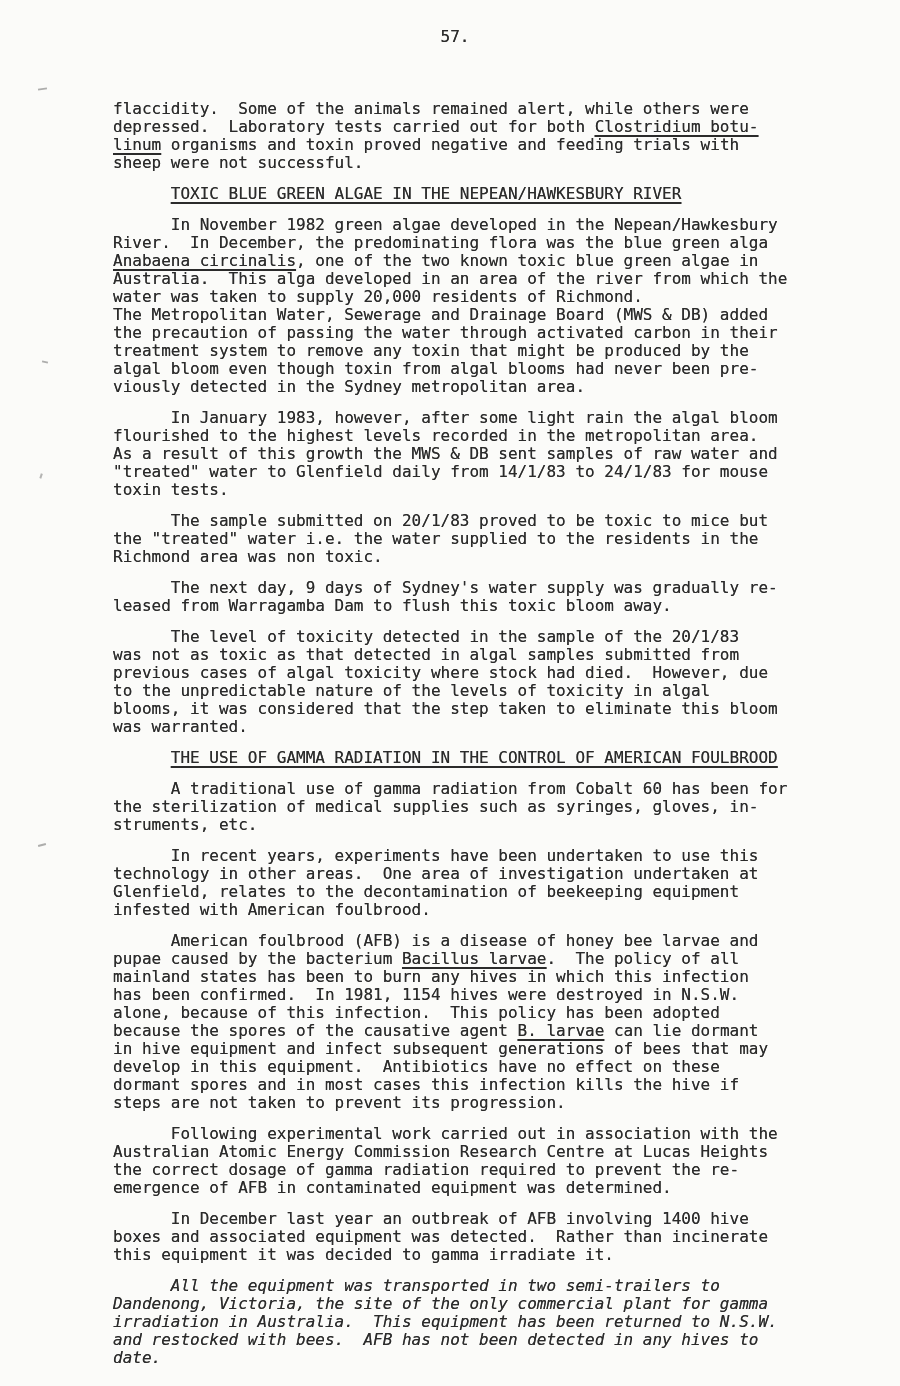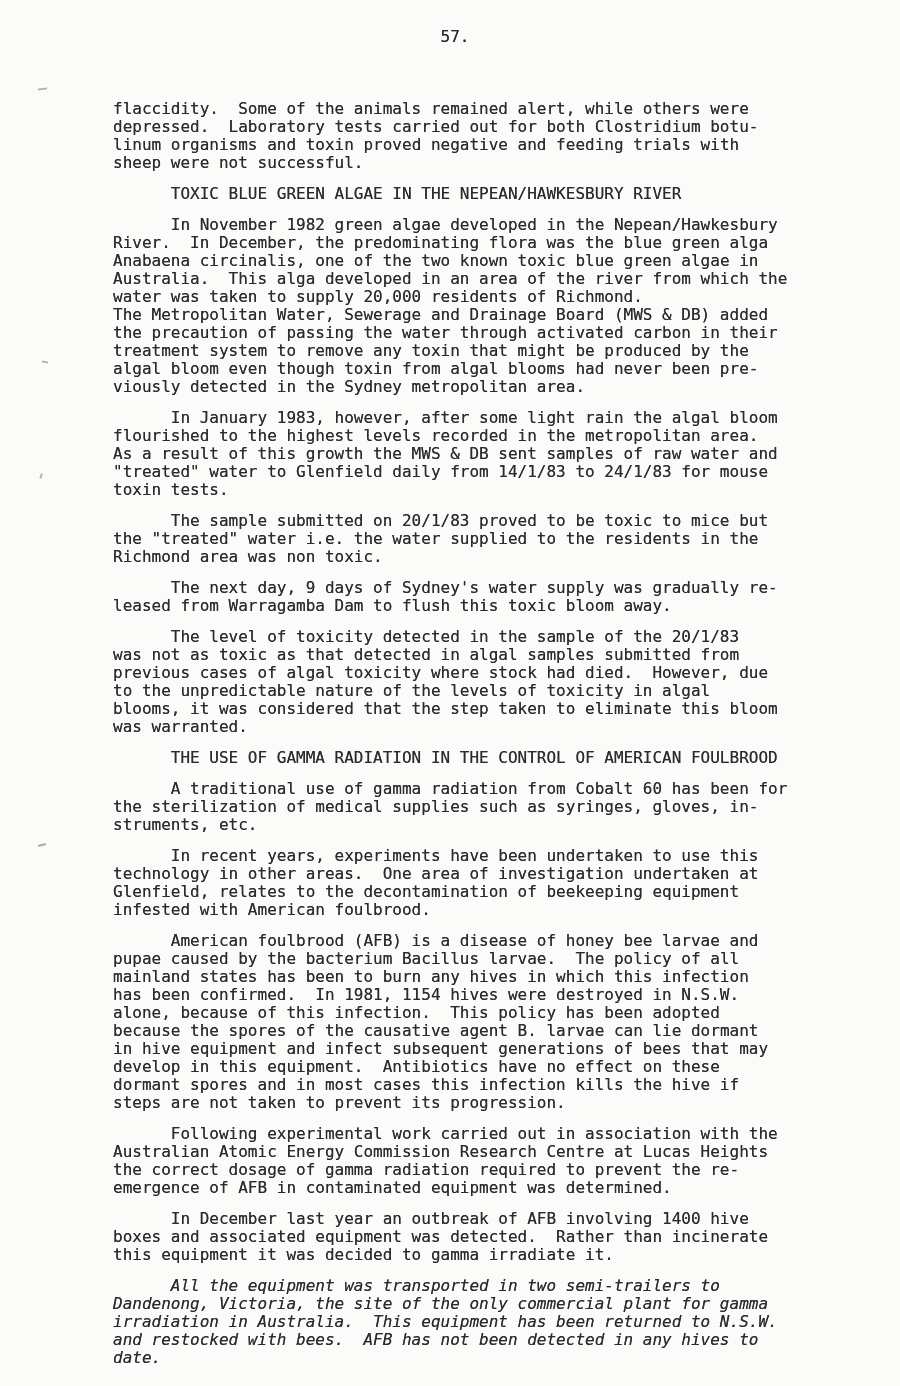--- a/index.html
+++ b/index.html
@@ -37,20 +37,21 @@
     width: 700px;
     white-space: pre;
     margin-left: 8px;
   }
   .block {
     margin: 0 0 13px 0;
   }
   .block:last-child { margin-bottom: 0; font-style: italic; }
   .line { white-space: pre; }
   .u {
+    text-decoration: underline;
     text-decoration-thickness: 1.5px;
     text-underline-offset: 3px;
   }
   
   .artifact {
     position: absolute;
     background: transparent;
   }
   .artifact.dash {
     border-top: 2px solid rgba(110,110,110,0.55);

